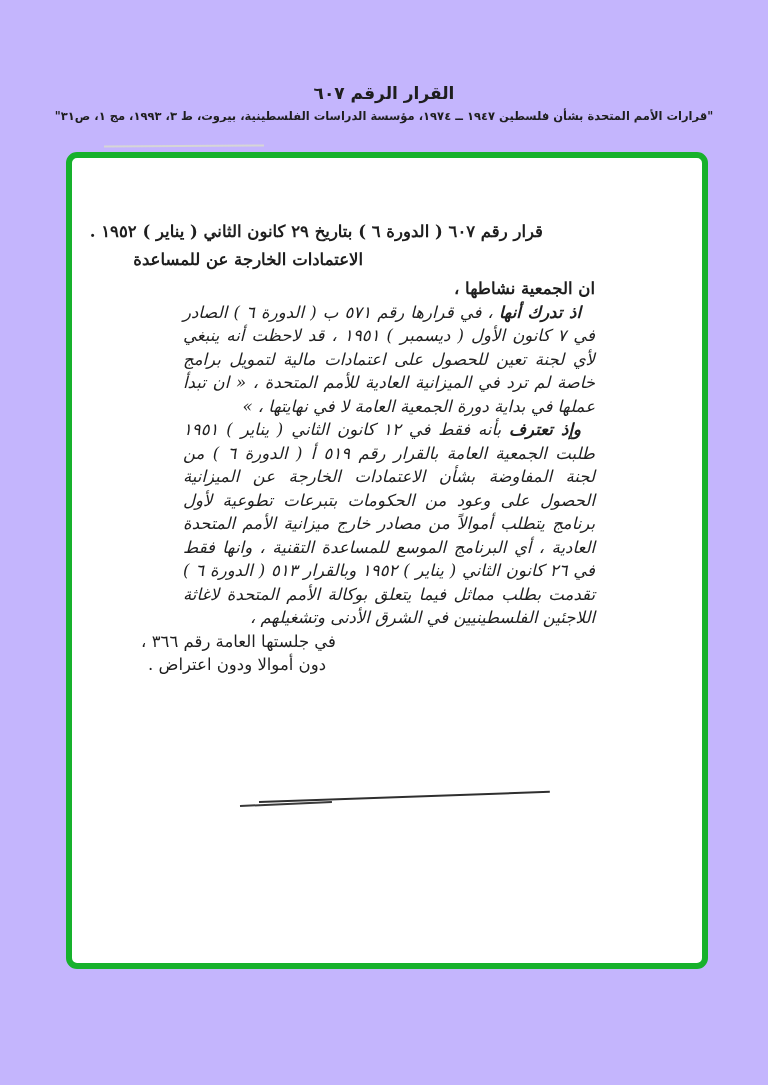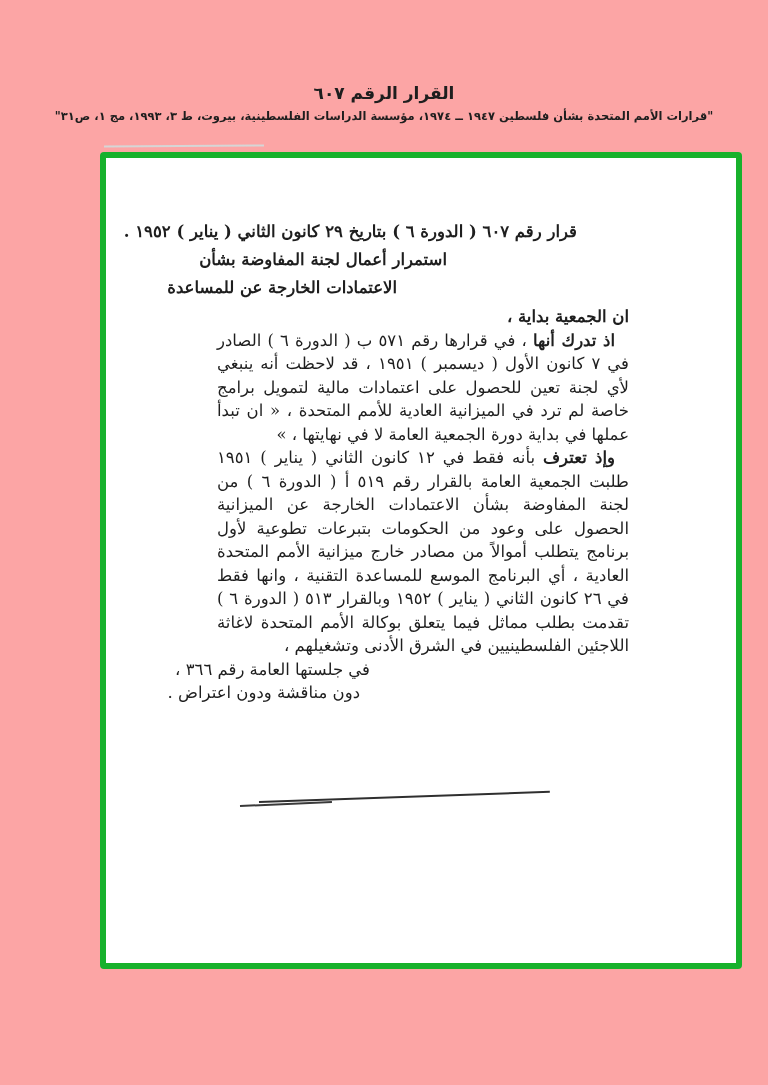--- a/index.html
+++ b/index.html
@@ -1,19 +1,19 @@
 <!DOCTYPE html>
 <html lang="ar"><head>
 <meta charset="utf-8">
 <style>
   html,body{margin:0;padding:0;background:#ffffff;}
   .page{
     position:relative;
     width:768px;height:1085px;
-    background:#fca5a5;
+    background:#c4b5fd;
     overflow:hidden;
     font-family:"DejaVu Serif","Liberation Serif",serif;
     color:#1e1e1e;
   }
   .page-title{
     position:absolute;top:82px;left:0;right:0;
     text-align:center;direction:rtl;
     font-family:"DejaVu Sans","Liberation Sans",sans-serif;
     font-weight:bold;font-size:17px;line-height:22px;
     margin:0;
@@ -24,37 +24,37 @@
     font-family:"DejaVu Sans","Liberation Sans",sans-serif;
     font-weight:bold;font-size:11.5px;line-height:15px;
   }
   .scan-artifact{
     position:absolute;left:104px;top:145px;width:160px;height:2px;
     background:#d6d6d6;transform:rotate(-0.4deg);
   }
   .scan-frame{
     position:absolute;left:66px;top:152px;
     width:642px;height:817px;box-sizing:border-box;
-    border:6px solid #17b12c;border-radius:4px;
-    background:#ffffff;overflow:hidden;margin-left:34px;
+    border:6px solid #17b12c;border-radius:11px;
+    background:#ffffff;overflow:hidden;
   }
   .scan-content{
     direction:rtl;
     padding:60px 107px 0 111px;
     font-size:16.5px;line-height:23.5px;
     text-align:right;
   }
   .res-heading div{
     font-weight:bold;white-space:nowrap;line-height:28px;
   }
   .res-heading .h1{margin-right:52px;}
   .res-heading .h2{margin-right:182px;}
   .res-heading .h3{margin-right:232px;}
   .opening{margin:3px 0 0 0;font-weight:bold;}
-  .para{margin:0;text-align:justify;text-indent:14px;}
+  .para{margin:0;text-align:justify;text-indent:14px;font-style:italic;}
   .para .lead{font-weight:bold;}
   .closing{margin:0 245px 0 0;}
   .closing div{white-space:nowrap;}
   .closing .c2{margin-right:14px;}
   .closing .c3{margin-right:24px;}
   .rule-main{
     position:absolute;left:259px;top:801px;width:291px;height:2px;
     background:#2f2f2f;transform:rotate(-2deg);transform-origin:left center;
   }
   .rule-small{
@@ -71,34 +71,33 @@
 
   <div class="citation">"قرارات الأمم المتحدة بشأن فلسطين ١٩٤٧ ــ ١٩٧٤، مؤسسة الدراسات الفلسطينية، بيروت، ط ٣، ١٩٩٣، مج ١، ص٣١"</div>
 
   <div class="scan-artifact"></div>
 
   <div class="scan-frame" style="border-color: rgb(23, 177, 44);">
     <div class="scan-content">
 
       <div class="res-heading">
         <div class="h1">قرار رقم ٦٠٧ ( الدورة ٦ ) بتاريخ ٢٩ كانون الثاني ( يناير ) ١٩٥٢ .</div>
-        <div class="h2">استمرار أعمال لجنة المفاوضة بشأن</div>
         <div class="h3">الاعتمادات الخارجة عن للمساعدة</div>
       </div>
 
-      <p class="opening">ان الجمعية بداية ،</p>
+      <p class="opening">ان الجمعية نشاطها ،</p>
 
       <p class="para"><span class="lead">اذ تدرك أنها</span> <span>، في قرارها رقم ٥٧١ ب ( الدورة ٦ ) الصادر في ٧ كانون الأول ( ديسمبر ) ١٩٥١ ، قد لاحظت أنه ينبغي لأي لجنة تعين للحصول على اعتمادات مالية لتمويل برامج خاصة لم ترد في الميزانية العادية للأمم المتحدة ، « ان تبدأ عملها في بداية دورة الجمعية العامة لا في نهايتها ، »</span></p>
 
       <p class="para"><span class="lead">وإذ تعترف</span> <span>بأنه فقط في ١٢ كانون الثاني ( يناير ) ١٩٥١ طلبت الجمعية العامة بالقرار رقم ٥١٩ أ ( الدورة ٦ ) من لجنة المفاوضة بشأن الاعتمادات الخارجة عن الميزانية الحصول على وعود من الحكومات بتبرعات تطوعية لأول برنامج يتطلب أموالاً من مصادر خارج ميزانية الأمم المتحدة العادية ، أي البرنامج الموسع للمساعدة التقنية ، وانها فقط في ٢٦ كانون الثاني ( يناير ) ١٩٥٢ وبالقرار ٥١٣ ( الدورة ٦ ) تقدمت بطلب مماثل فيما يتعلق بوكالة الأمم المتحدة لاغاثة اللاجئين الفلسطينيين في الشرق الأدنى وتشغيلهم ،</span></p>
 
 
       <div class="closing">
         <div class="c2">في جلستها العامة رقم ٣٦٦ ،</div>
-        <div class="c3">دون مناقشة ودون اعتراض .</div>
+        <div class="c3">دون أموالا ودون اعتراض .</div>
       </div>
 
     </div>
   </div>
 
   <div class="rule-main"></div>
   <div class="rule-small"></div>
 
 </div>
 

